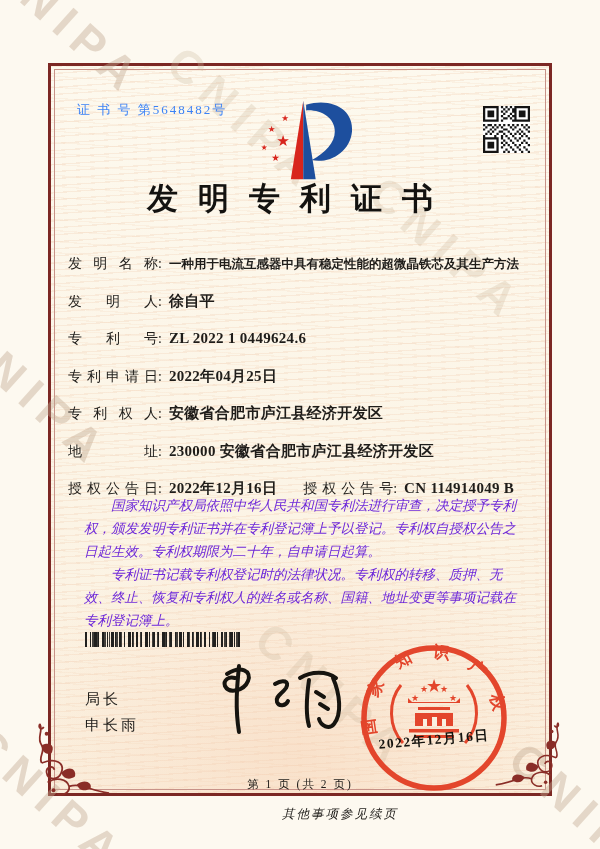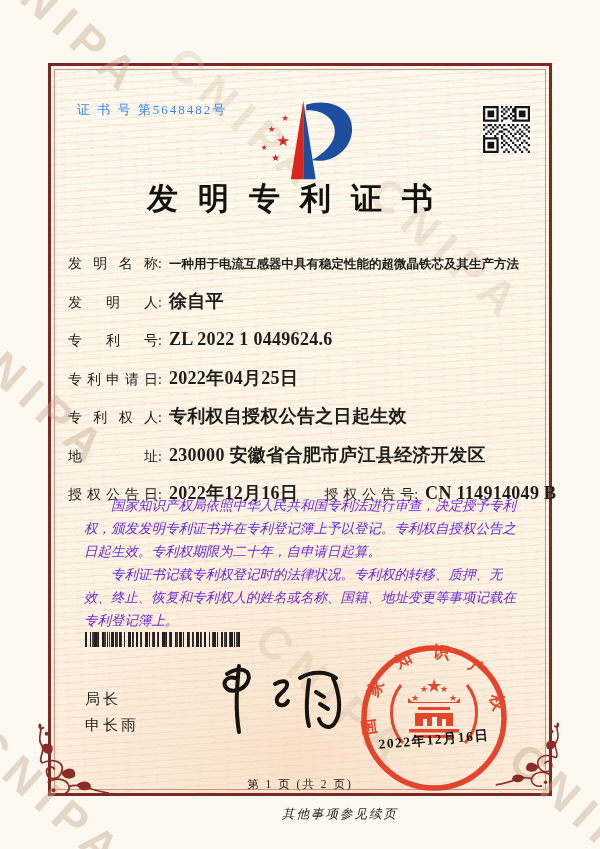--- a/index.html
+++ b/index.html
@@ -34,21 +34,21 @@
   .qr{left:483px;top:106px;width:47px;height:47px;background:#fff;}
   .title{
     left:0;top:178px;width:600px;text-align:center;
     font-size:31px;font-weight:bold;letter-spacing:20px;
     box-sizing:border-box;color:#131210;
   }
   .rows{left:68px;top:252px;width:470px;}
   .row{line-height:22px;margin-bottom:14.5px;white-space:nowrap;}
   .lbl{display:inline-block;width:90px;text-align:justify;text-align-last:justify;font-size:14px;}
   .colon{font-size:14px;margin-right:7px;}
-  .val{font-weight:bold;font-size:18px;letter-spacing:0.3px;}
+  .val{font-weight:bold;font-size:15px;letter-spacing:0.3px;}
   .val-sm{font-size:12.5px;letter-spacing:0;}
   .pair2{margin-left:26px;font-family:Liberation Serif, serif;}
   .legal{left:84px;top:494px;width:433px;font-size:13.5px;line-height:23px;font-style:italic;color:#6d28d9;}
   .legal p{margin:0;text-indent:2em;}
   .barcode{
     left:85px;top:632px;width:156px;height:15px;
     background:
       repeating-linear-gradient(90deg,#21201e 0 2px,transparent 2px 5px,#21201e 5px 6px,transparent 6px 9px,#21201e 9px 12px,transparent 12px 13px,#21201e 13px 14px,transparent 14px 17px),
       repeating-linear-gradient(90deg,rgba(33,32,30,.85) 0 1px,transparent 1px 7px,rgba(33,32,30,.85) 7px 9px,transparent 9px 12px);
   }
@@ -124,21 +124,21 @@
     <div class="row">
       <span class="lbl">发明人</span><span class="colon">:</span><span class="val">徐自平</span>
     </div>
     <div class="row">
       <span class="lbl">专利号</span><span class="colon">:</span><span class="val">ZL 2022 1 0449624.6</span>
     </div>
     <div class="row">
       <span class="lbl">专利申请日</span><span class="colon">:</span><span class="val">2022年04月25日</span>
     </div>
     <div class="row">
-      <span class="lbl">专利权人</span><span class="colon">:</span><span class="val">专利权自授权公告之日起生效</span>
+      <span class="lbl">专利权人</span><span class="colon">:</span><span class="val">安徽省合肥市庐江县经济开发区</span>
     </div>
     <div class="row">
       <span class="lbl">地址</span><span class="colon">:</span><span class="val">230000 安徽省合肥市庐江县经济开发区</span>
     </div>
     <div class="row">
       <span class="lbl">授权公告日</span><span class="colon">:</span><span class="val">2022年12月16日</span><span class="lbl pair2">授权公告号</span><span class="colon">:</span><span class="val">CN 114914049 B</span>
     </div>
   </div>
 
   <div class="z2 legal">

